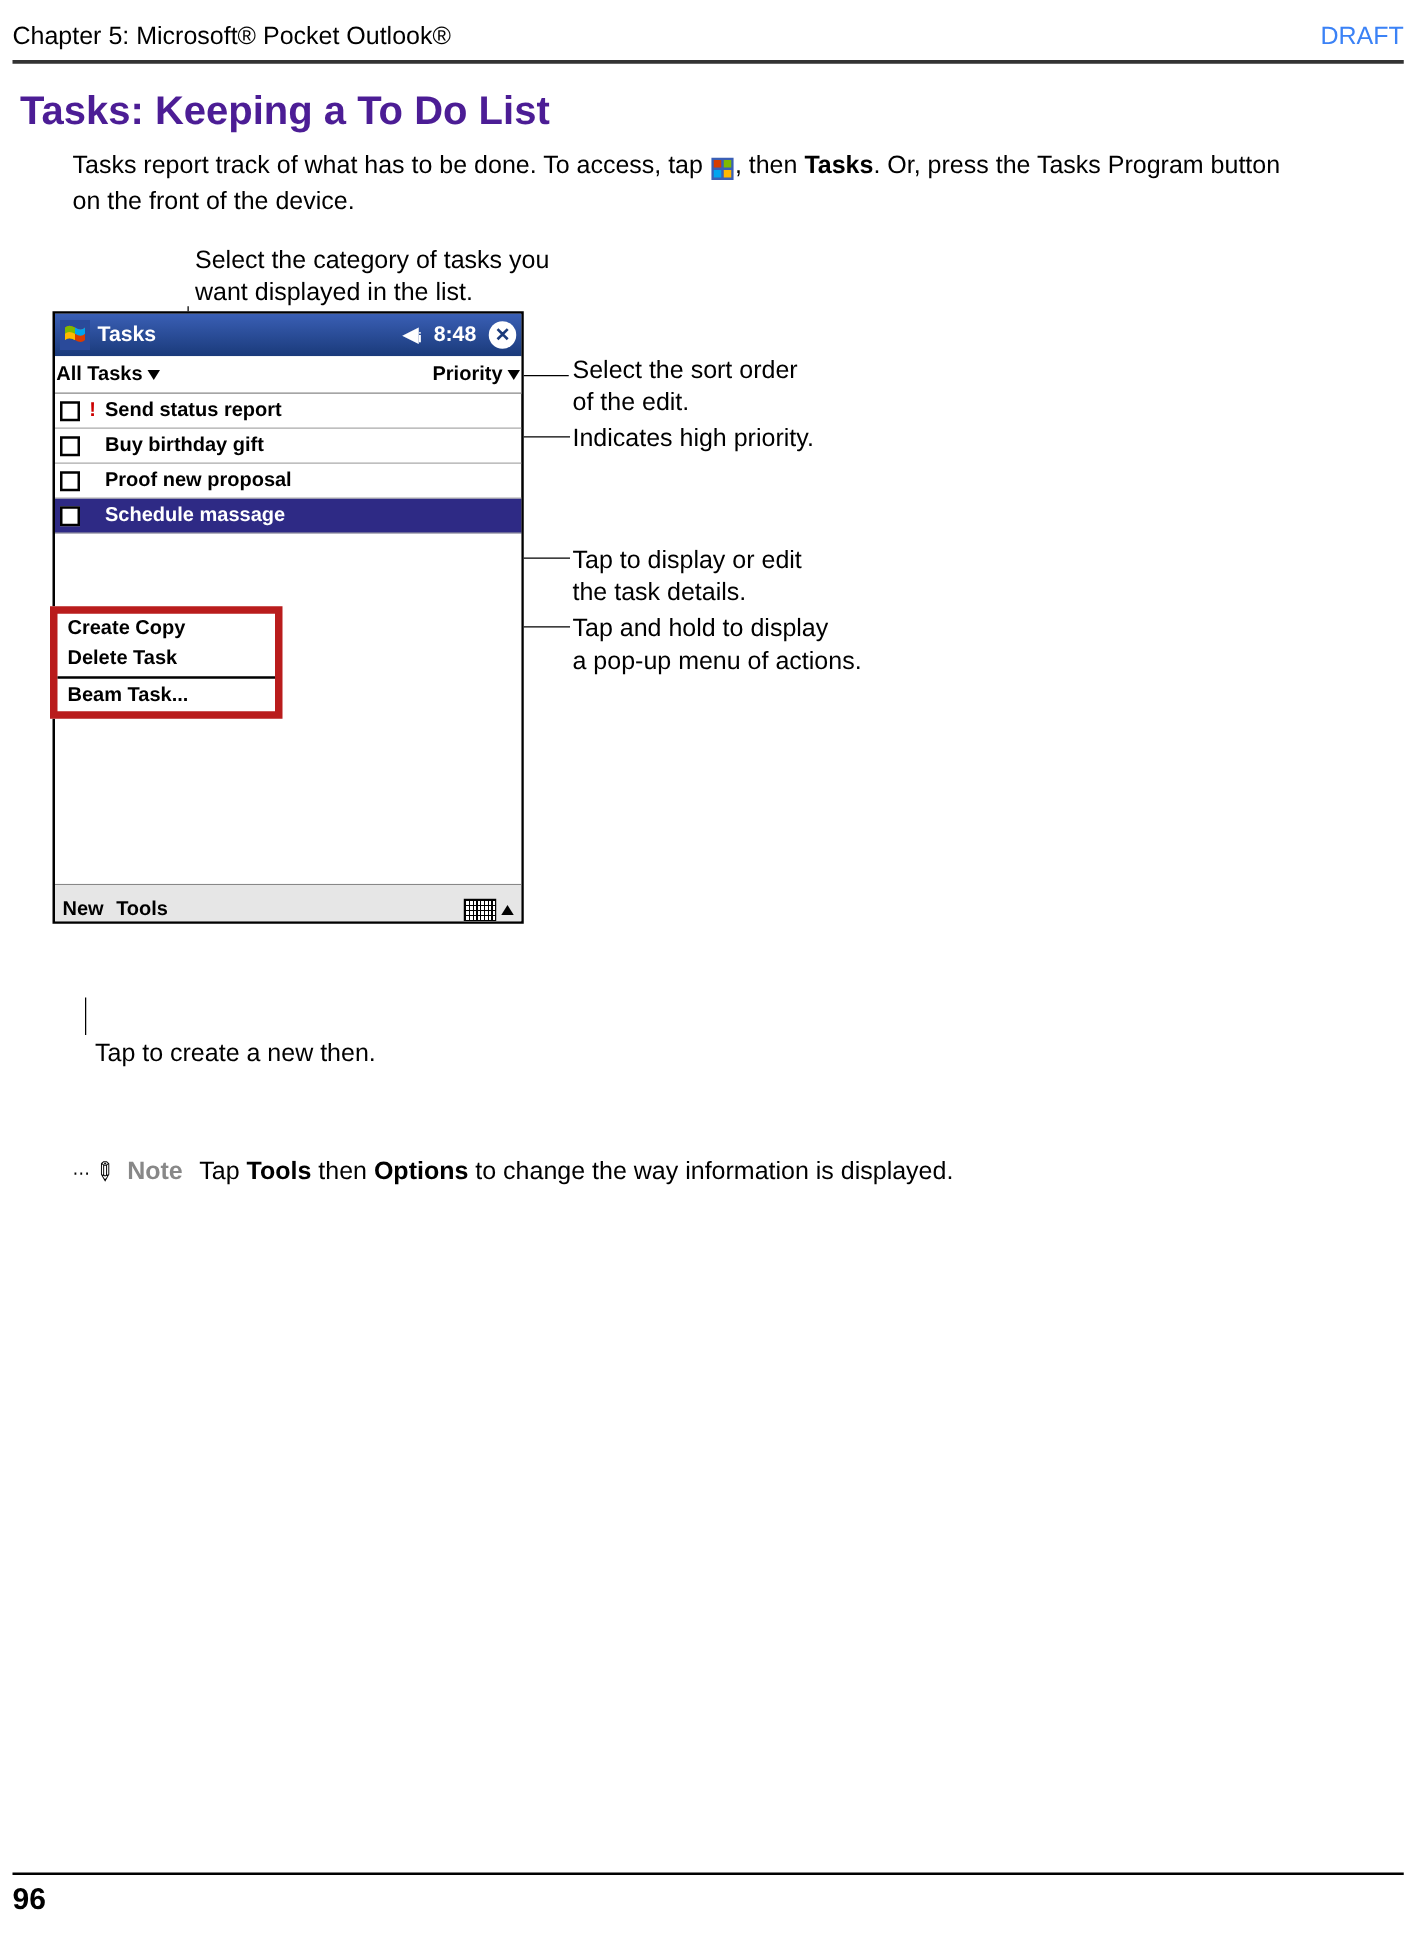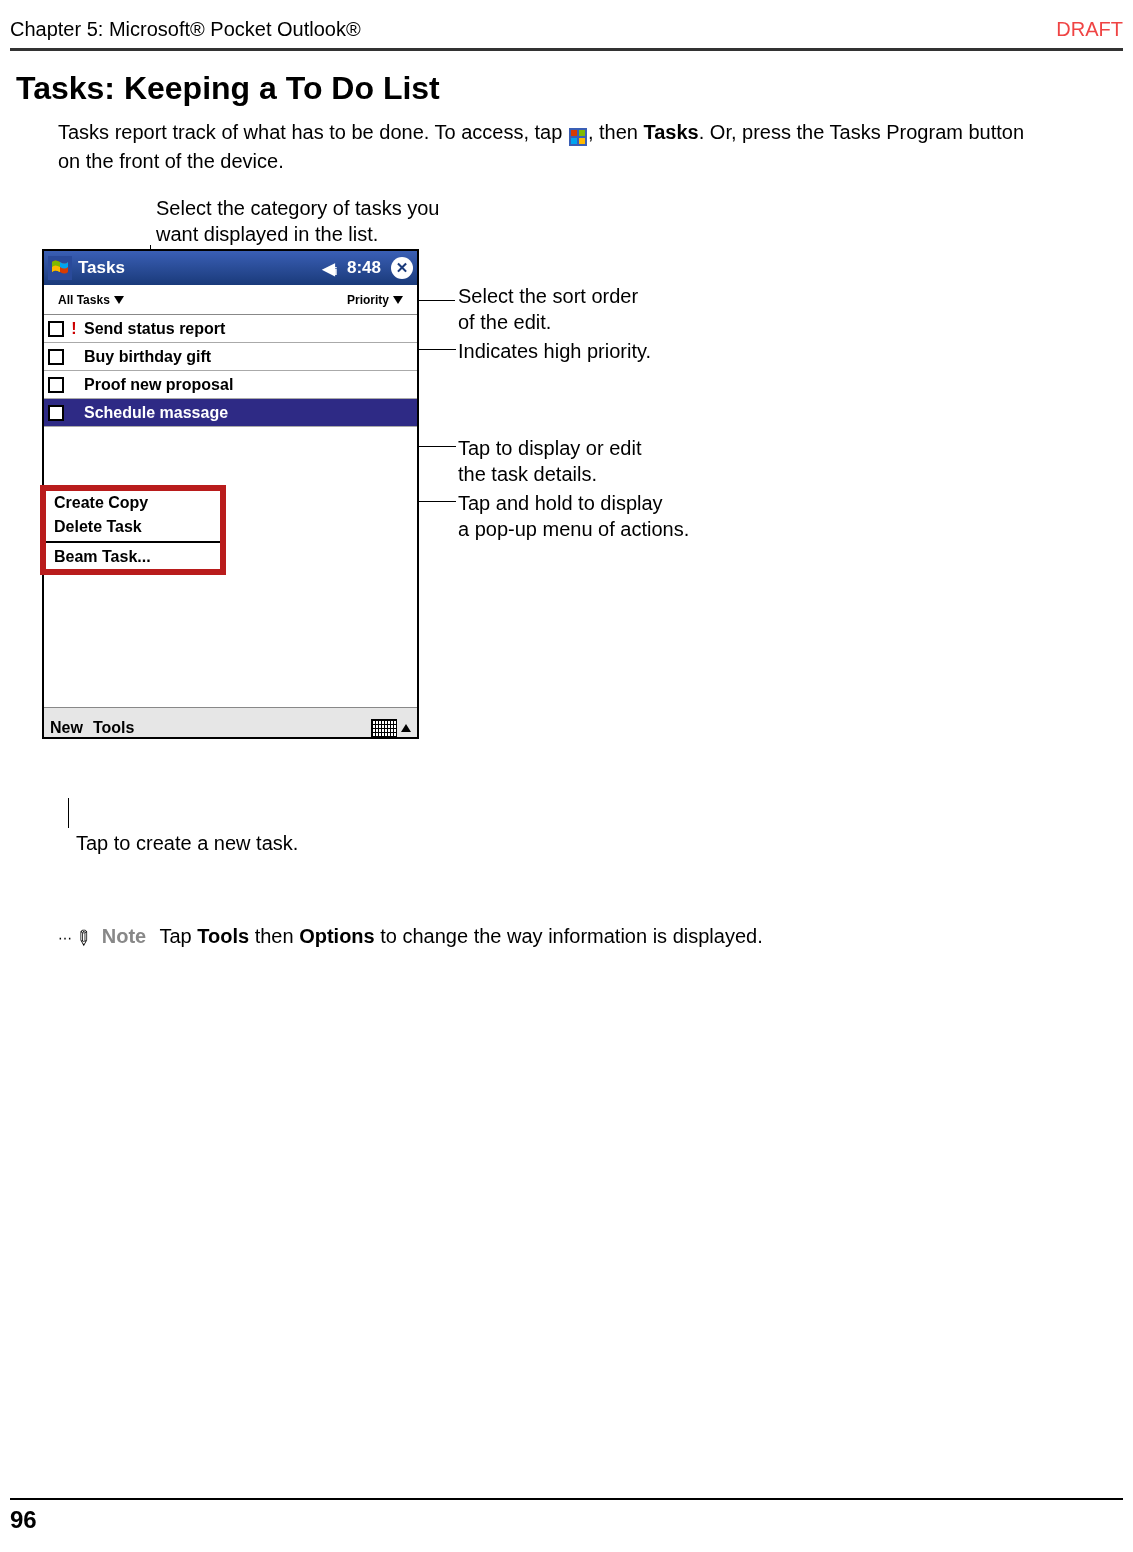--- a/index.html
+++ b/index.html
@@ -19,37 +19,37 @@
       display: flex;
       justify-content: space-between;
       align-items: baseline;
     }
     .chapter-title {
       font-size: 20px;
       color: #000;
     }
     .draft-label {
       font-size: 20px;
-      color: #ef4444;
+      color: #3b82f6;
       font-weight: normal;
     }
     .header-rule {
       position: absolute;
       top: 48px;
       left: 10px;
       right: 10px;
       border-top: 3px solid #333;
     }
     .main-heading {
       position: absolute;
       top: 70px;
       left: 16px;
       font-size: 32px;
       font-weight: bold;
-      color: #000000;
+      color: #4c1d95;
       font-family: Arial, Helvetica, sans-serif;
     }
     .intro-para {
       position: absolute;
       top: 118px;
       left: 58px;
       right: 100px;
       font-size: 20px;
       line-height: 1.45;
     }
@@ -117,23 +117,23 @@
       justify-content: center;
       font-weight: bold;
       font-size: 15px;
     }
     .filter-bar {
       height: 30px;
       background: #fff;
       border-bottom: 1px solid #888;
       display: flex;
       align-items: center;
-      padding: 0 14px;
-      font-weight: bold;
-      font-size: 12px;
+      padding: 0 1px;
+      font-weight: bold;
+      font-size: 16px;
       justify-content: space-between;
     }
     .filter-left, .filter-right { display: flex; align-items: center; gap: 4px; }
     .tri-down {
       width: 0; height: 0;
       border-left: 5px solid transparent;
       border-right: 5px solid transparent;
       border-top: 8px solid #000;
       display: inline-block;
     }
@@ -292,21 +292,21 @@
 </div>
 <div class="callout callout-priority">Indicates high priority.</div>
 <div class="callout callout-edit">
   <span>Tap to display or edit</span><br>
   <span>the task details.</span>
 </div>
 <div class="callout callout-popup">
   <span>Tap and hold to display</span><br>
   <span>a pop-up menu of actions.</span>
 </div>
-<div class="callout callout-new">Tap to create a new task.</div>
+<div class="callout callout-new">Tap to create a new then.</div>
 
 <div class="callout-line line1v"></div>
 <div class="callout-line line-sort"></div>
 <div class="callout-line line-priority"></div>
 <div class="callout-line line-edit"></div>
 <div class="callout-line line-popup"></div>
 <div class="callout-line line-new-v"></div>
 
 <div class="device">
   <div class="device-header">

